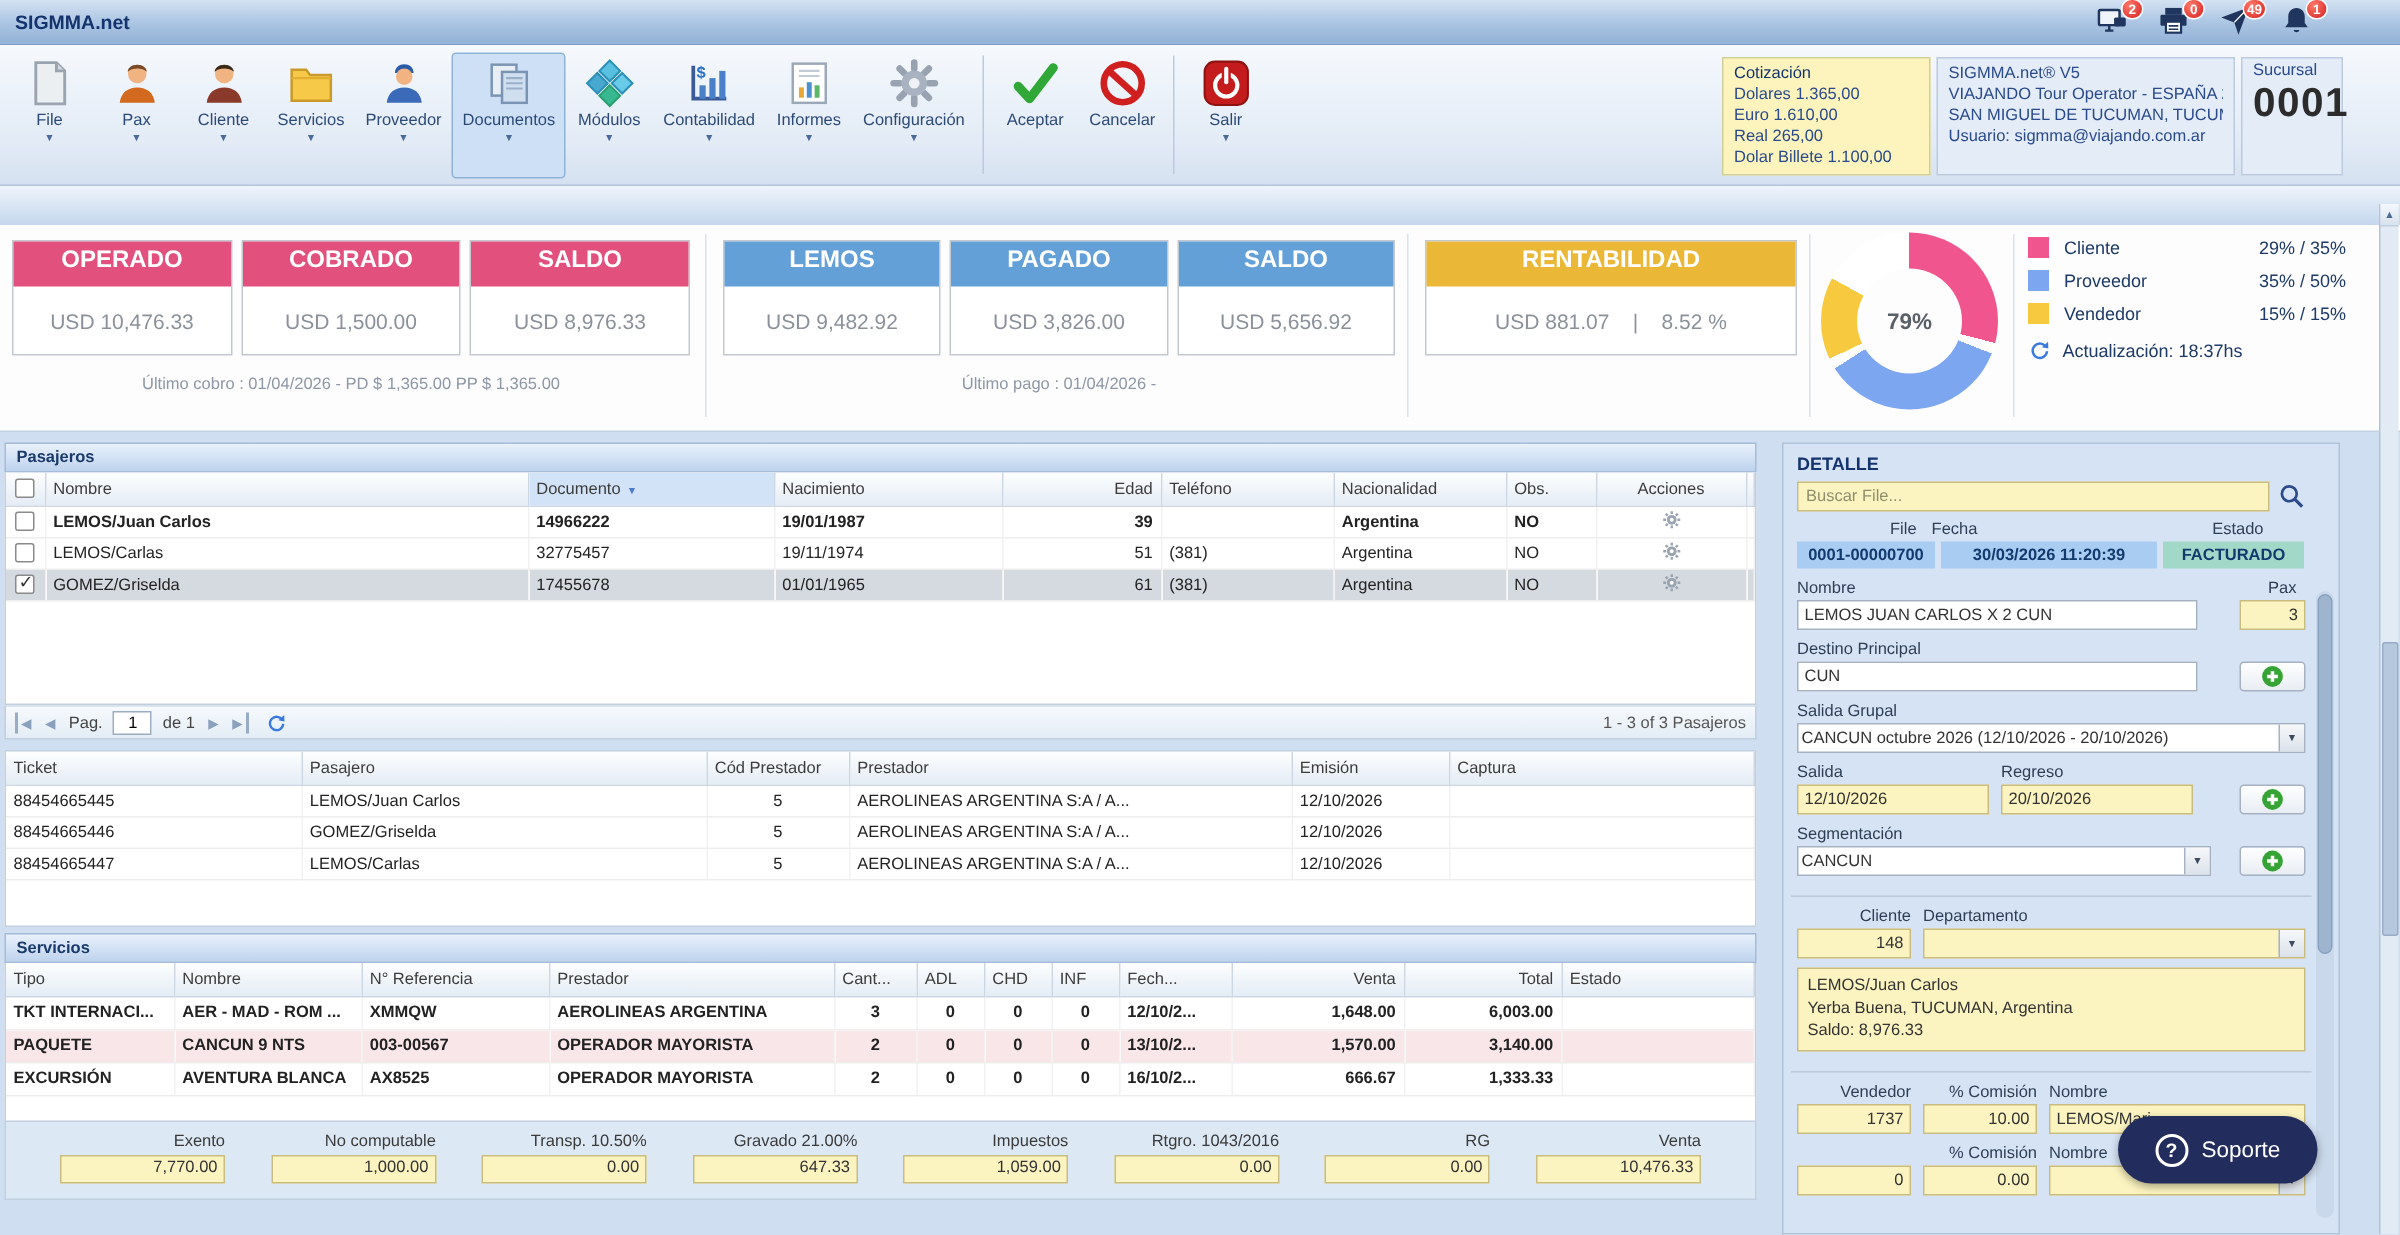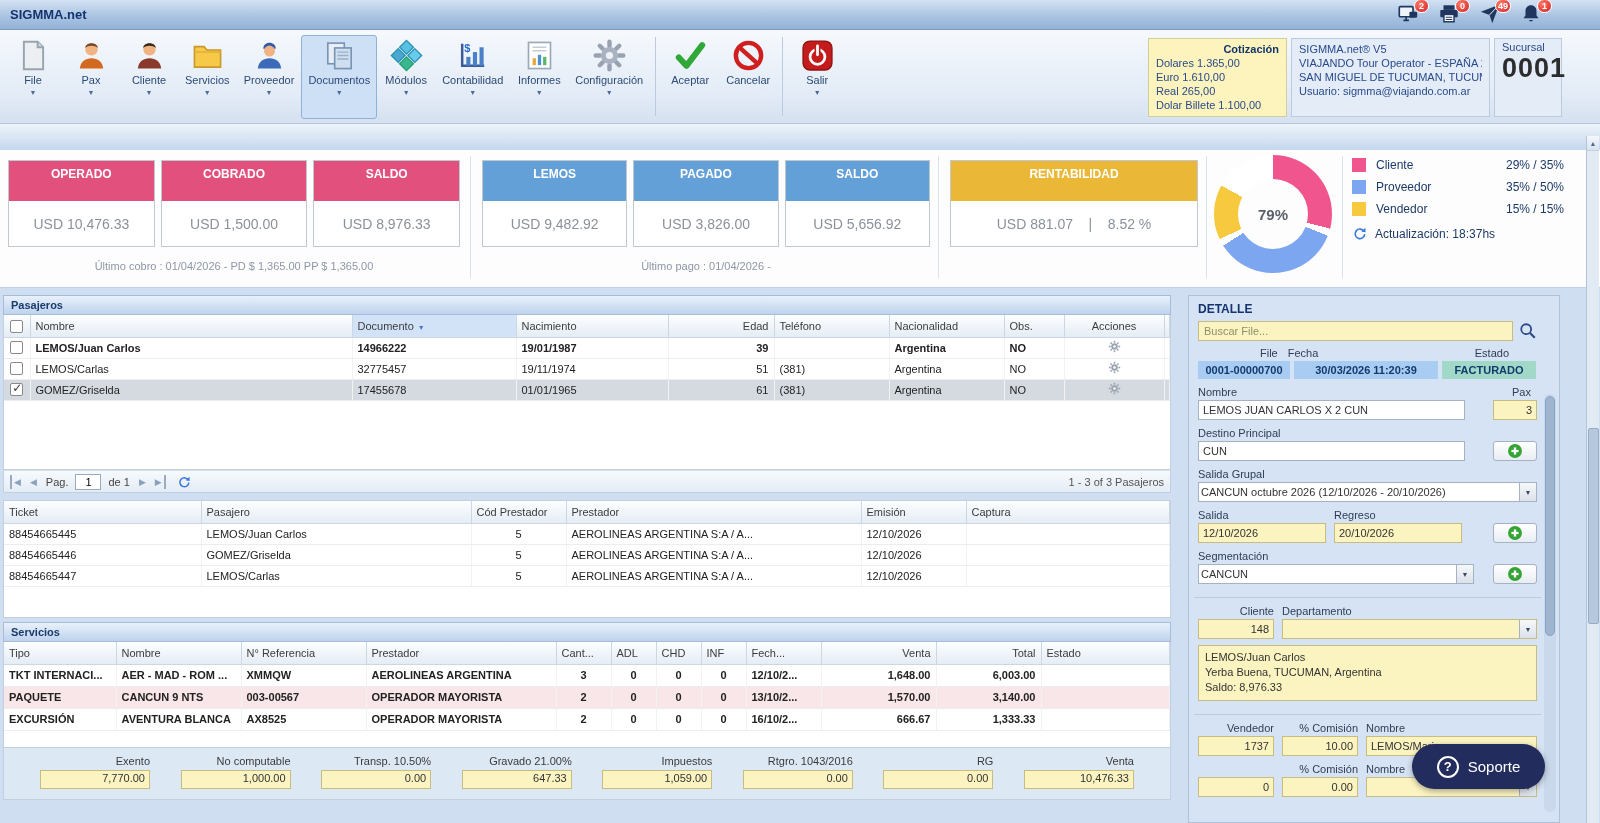--- a/index.html
+++ b/index.html
@@ -16,35 +16,35 @@
 
   
   .toolbar{position:absolute;top:30px;left:0;width:1600px;height:94px;background:linear-gradient(#f6f9fd,#e2ebf6 70%,#d5e1f0);border-bottom:1px solid #b4c6da;display:flex;align-items:flex-start;padding:5px 4px;}
   .tb-btn{min-width:58px;padding:3px 6px 0;height:84px;display:flex;flex-direction:column;align-items:center;border:1px solid transparent;border-radius:3px;cursor:pointer;}
   .tb-btn.pressed{background:#cde0f6;border-color:#8fb2d9;}
   .tb-btn svg{width:33px;height:33px;}
   .tb-label{font-size:11px;color:#2c4a78;margin-top:2px;white-space:nowrap;}
   .tb-caret{font-size:7px;color:#4a6a9a;line-height:8px;margin-top:3px;}
   .tb-sep{width:1px;align-self:stretch;background:#bccade;margin:2px 5px;}
   .cotiz{position:absolute;top:38px;left:1148px;width:139px;height:79px;background:#fcf4bc;border:1px solid #cfcf9b;padding:3px 7px;line-height:14px;color:#2a4a8c;z-index:6;}
-  .cotiz-title{font-weight:bold;color:#14346e;text-align:right;}
+  .cotiz-title{font-weight:normal;color:#14346e;}
   .sysinfo{position:absolute;top:38px;left:1291px;width:199px;height:79px;background:#e3ecf7;border:1px solid #bccade;padding:3px 7px;line-height:14px;color:#2a4a8c;overflow:hidden;z-index:6;}
   .sysinfo div{white-space:nowrap;overflow:hidden;}
   .sucursal{position:absolute;top:38px;left:1494px;width:68px;height:79px;background:#e3ecf7;border:1px solid #bccade;padding:2px 7px;z-index:6;}
   .sucursal-lbl{color:#2a4a8c;}
   .sucursal-val{font-size:27px;font-weight:bold;color:#2c2c2c;letter-spacing:1px;}
 
   .substrip{position:absolute;top:124px;left:0;width:1600px;height:26px;background:linear-gradient(#eef4fb,#c5d7ee);}
 
   
   .kpiband{position:absolute;top:150px;left:0;width:1600px;height:138px;background:#fdfdfe;border-bottom:1px solid #c2d2e4;}
   .kpi-group{position:absolute;top:10px;}
   .kpi-cards{display:flex;gap:6px;}
   .kpi-card{flex:1;border:1px solid #c2c8d0;background:#fff;}
-  .kpi-hdr{height:40px;line-height:26px;text-align:center;color:#fff;font-weight:bold;font-size:12px;}
+  .kpi-hdr{height:30px;line-height:26px;text-align:center;color:#fff;font-weight:bold;font-size:16px;}
   .hdr-pink{background:#e2517d;}
   .hdr-blue{background:#63a0d8;}
   .hdr-gold{background:#eab836;}
   .kpi-val{height:45px;display:flex;align-items:center;justify-content:center;font-size:14px;color:#8b919b;white-space:pre;}
   .kpi-caption{text-align:center;margin-top:13px;color:#8d97a5;}
   .kpi-sep{position:absolute;top:6px;width:1px;height:122px;background:#dae2ec;}
   .donut-wrap{position:absolute;left:1214px;top:5px;width:118px;height:118px;}
   .donut{width:118px;height:118px;border-radius:50%;position:relative;background:#eee;}
   .donut::after{content:"";position:absolute;inset:24px;background:#fdfdfe;border-radius:50%;}
   .donut-label{position:absolute;inset:0;display:flex;align-items:center;justify-content:center;font-size:15px;font-weight:bold;color:#5a6068;z-index:2;}

